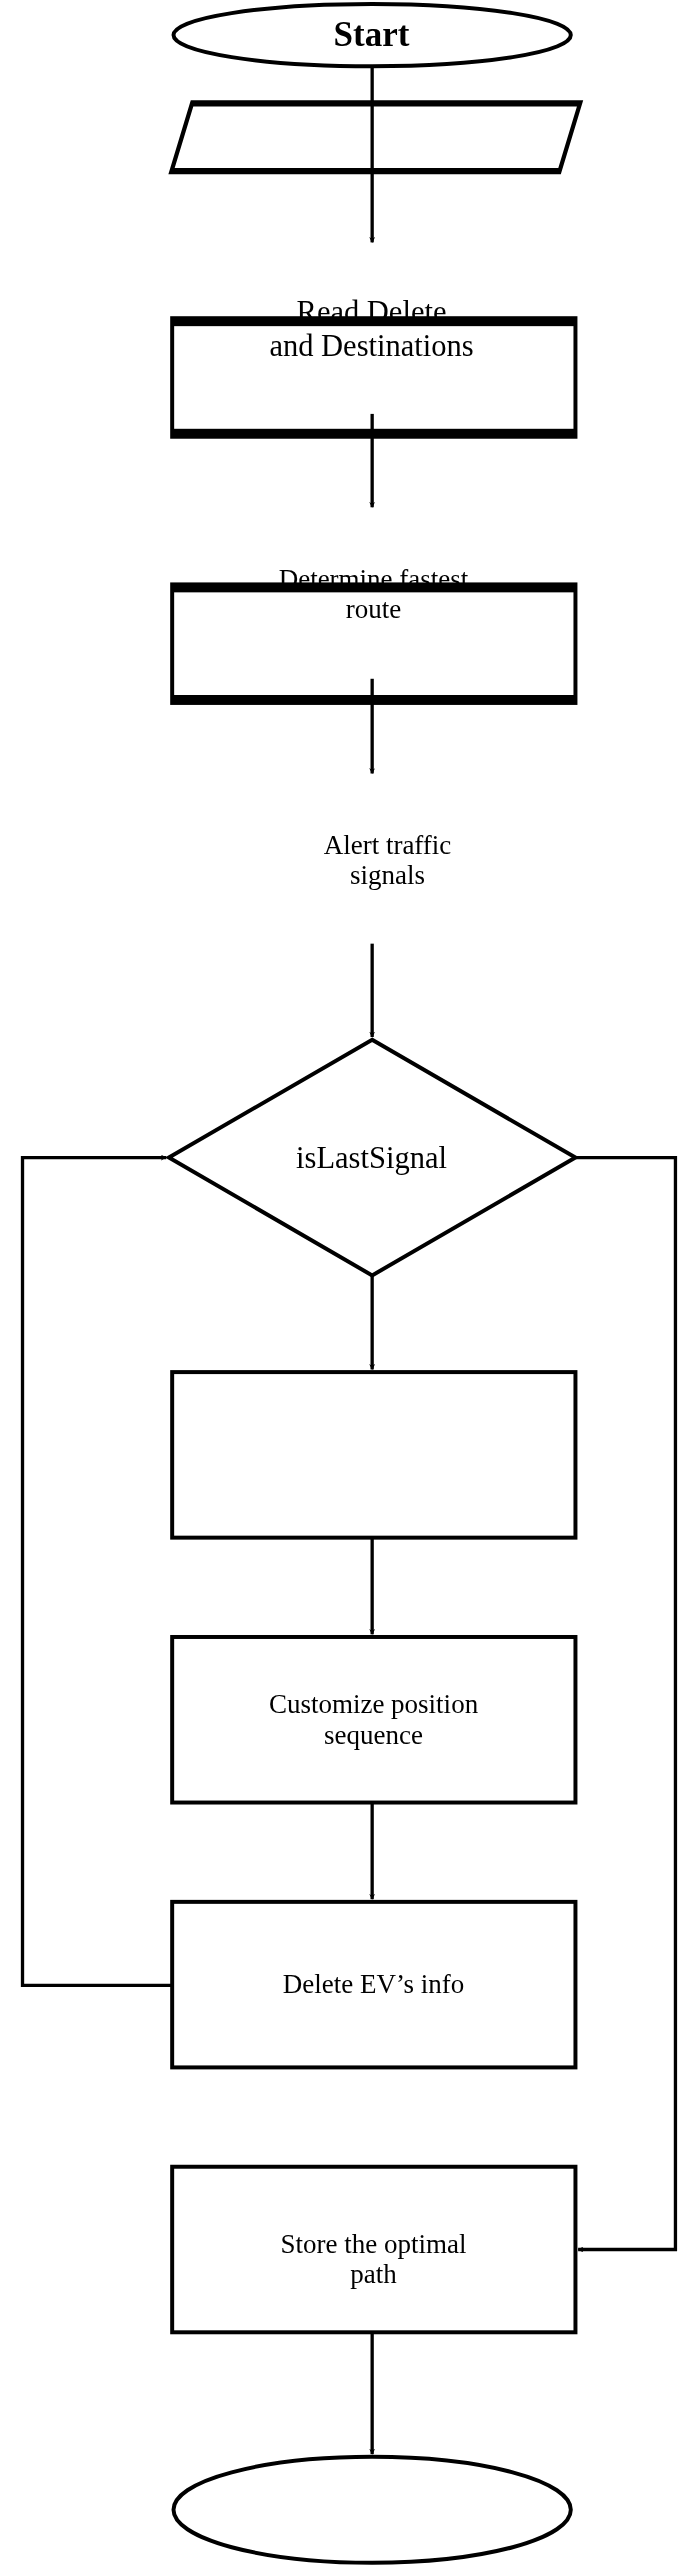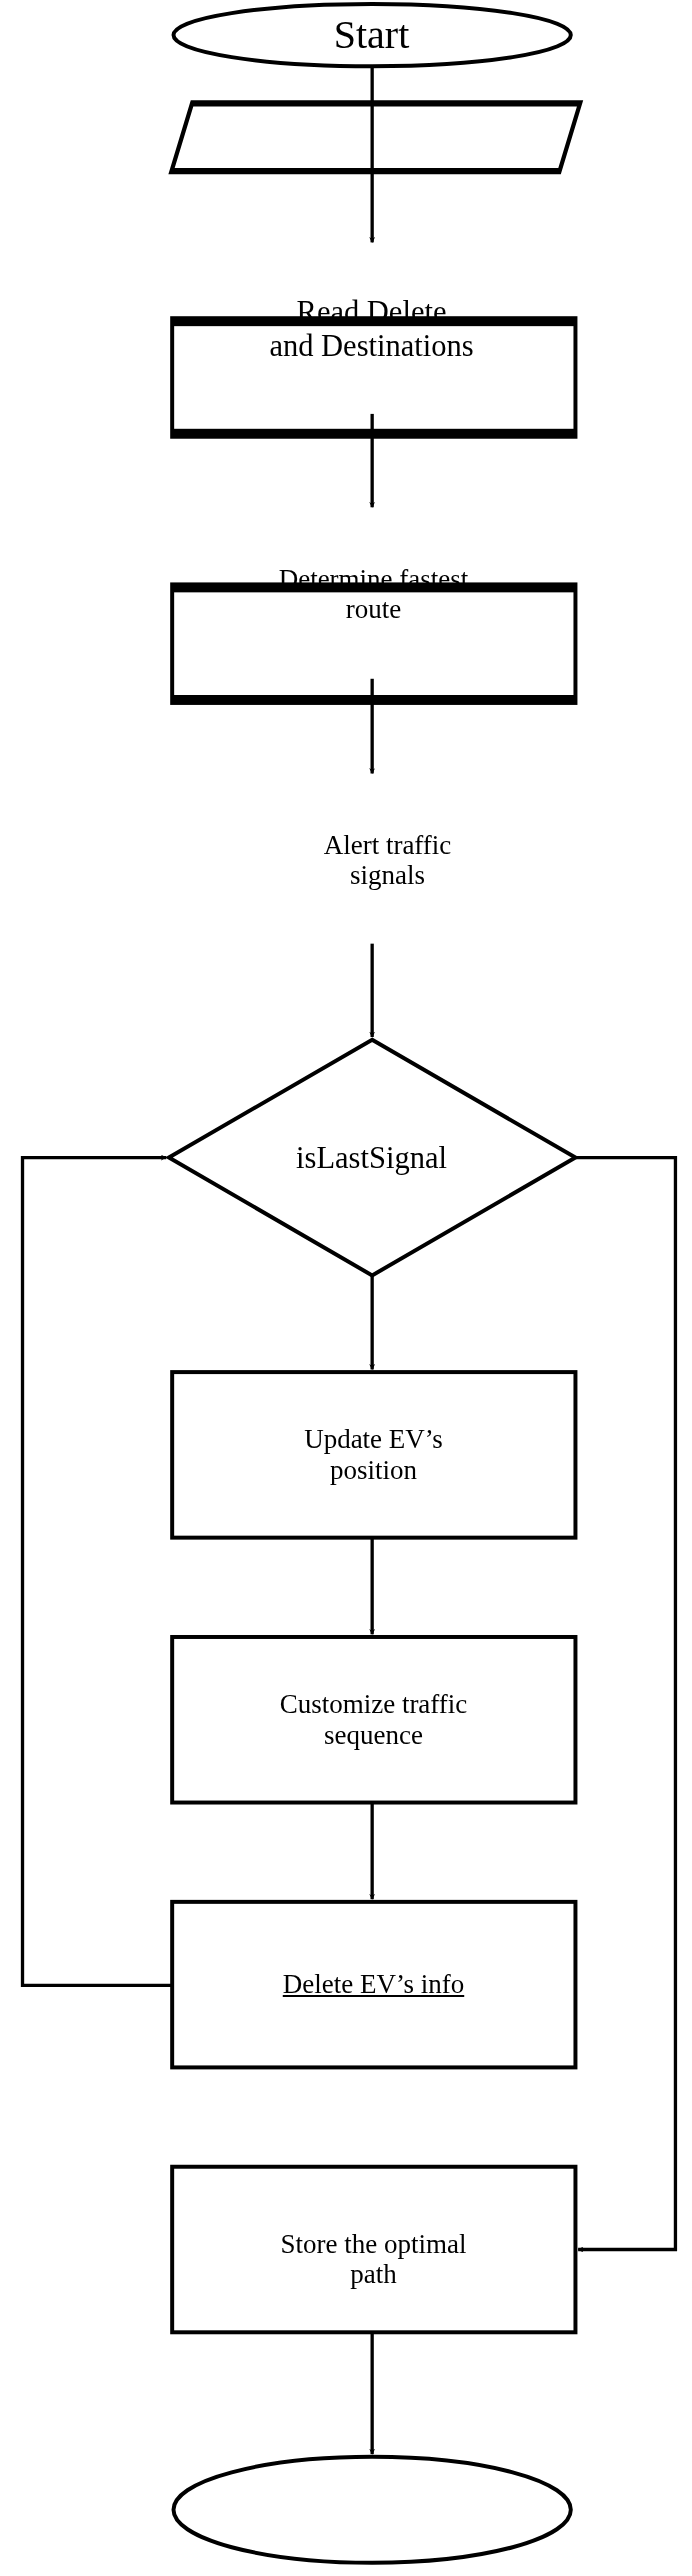--- a/index.html
+++ b/index.html
@@ -37,21 +37,21 @@
     justify-content: center;
     text-align: center;
     color: #000000;
     font-family: "Liberation Serif", "DejaVu Serif", serif;
     font-weight: 400;
     line-height: 1.12;
     white-space: pre-line;
     pointer-events: none;
     letter-spacing: 0px;
   }
-  .lbl-terminal   { font-size: 40px; }
+  .lbl-terminal   { font-size: 35px; font-weight: bold; }
   .lbl-io         { font-size: 30.5px; }
   .lbl-process    { font-size: 27px; }
   .lbl-decision   { font-size: 30.5px; text-align: right; }
 </style>
 </head>
 <body>
 
 <div id="flow-root">
 
   <svg id="flow-svg" viewBox="0 0 1045 3890" xmlns="http://www.w3.org/2000/svg" aria-hidden="true">
@@ -111,26 +111,24 @@
 and Destinations</div>
 
   <div class="node-label lbl-process" style="left:173px; top:511px; width:401px; height:166px;">Determine fastest
 route</div>
 
   <div class="node-label lbl-process" style="left:187px; top:777px; width:401px; height:166px;">Alert traffic
 signals</div>
 
   <div class="node-label lbl-decision" style="left:173px; top:1126px; width:397px; height:64px;">isLastSignal</div>
 
-  <div class="node-label lbl-process" style="left:173px; top:1373px; width:401px; height:163px;">Update EV’s
-position</div>
 
-  <div class="node-label lbl-process" style="left:173px; top:1638px; width:401px; height:163px;">Customize traffic
+  <div class="node-label lbl-process" style="left:173px; top:1638px; width:401px; height:163px;">Customize position
 sequence</div>
 
-  <div class="node-label lbl-process" style="left:173px; top:1903px; width:401px; height:163px;text-decoration:underline;">Delete EV’s info</div>
+  <div class="node-label lbl-process" style="left:173px; top:1903px; width:401px; height:163px;">Delete EV’s info</div>
 
   <div class="node-label lbl-process" style="left:173px; top:2168px; width:401px; height:182px;">Store the optimal
 path</div>
 
 
 </div>
 
 
 </body></html>

